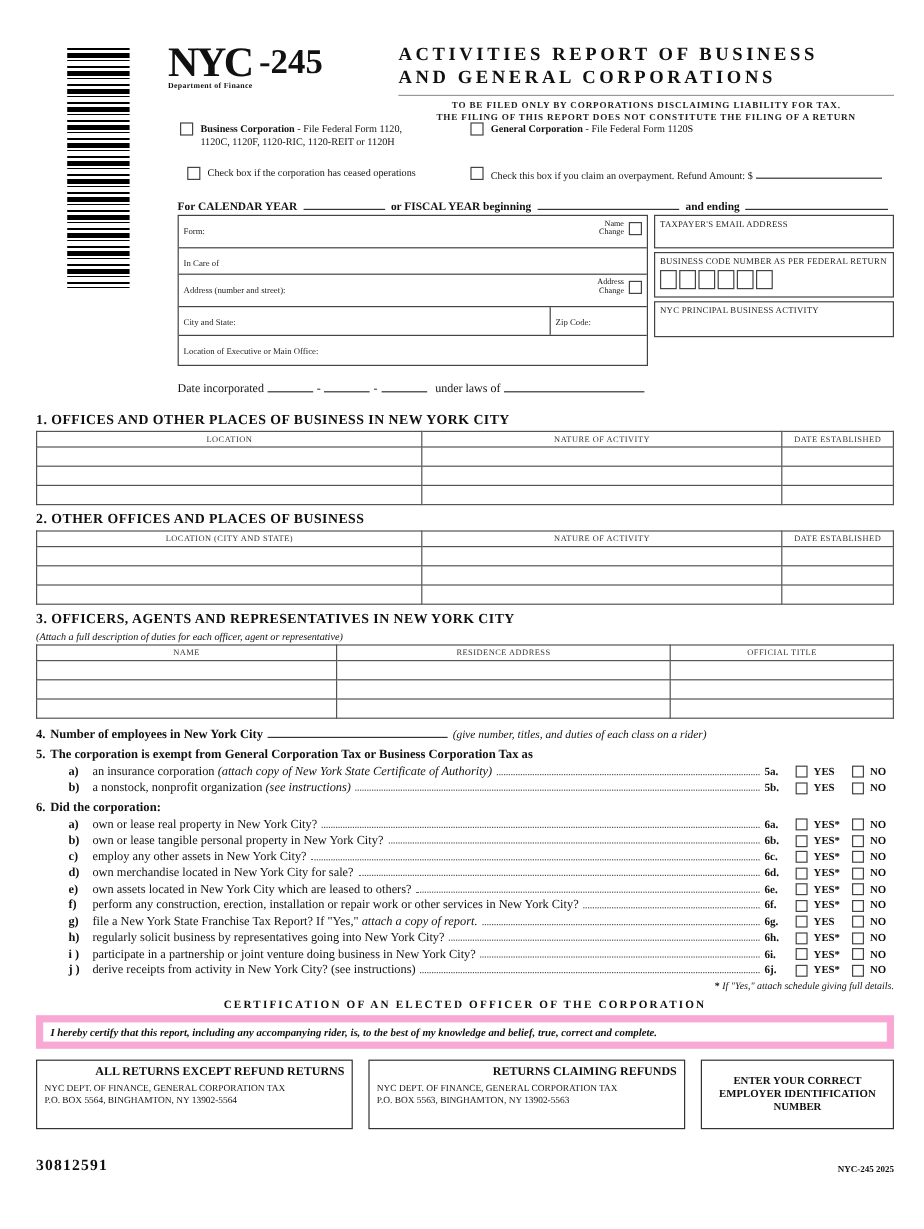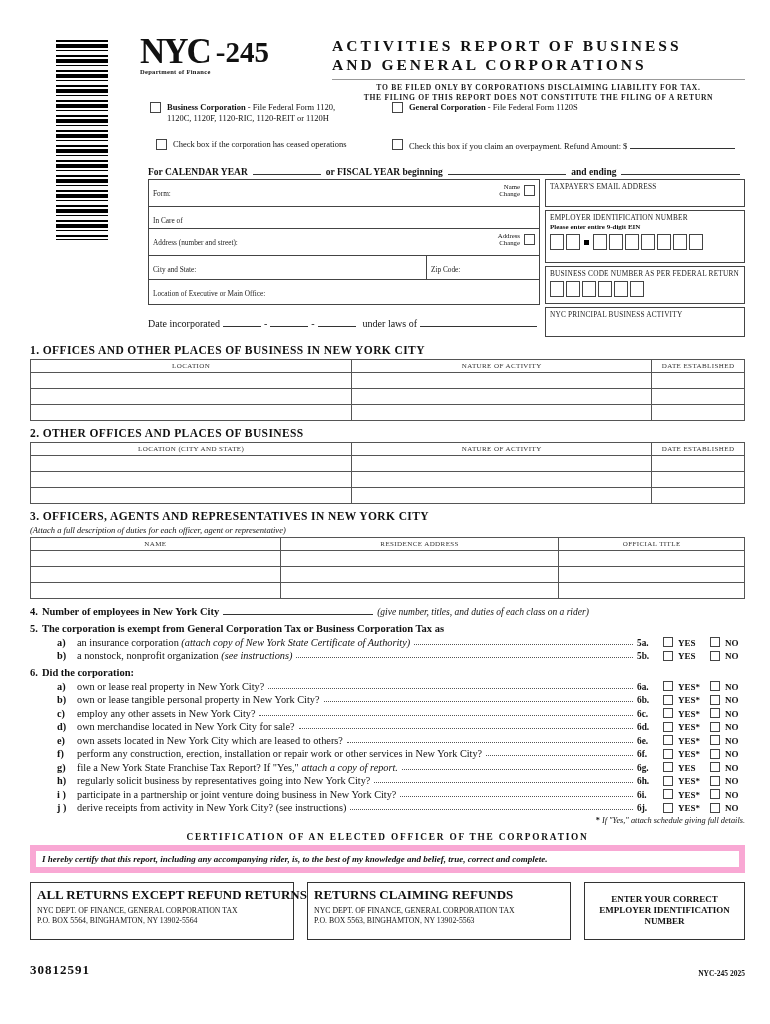--- a/index.html
+++ b/index.html
@@ -37,21 +37,21 @@
 
   .idblock { position:absolute; left:118px; top:143px; width:392px; border:1px solid #444; background:#fff; }
   .idrow { position:relative; border-bottom:1px solid #444; padding:2px 4px; }
   .idrow:last-child { border-bottom:none; }
   .flabel { font-size:7.3px; color:#222; }
   .h27 { height:27px; } .h22 { height:22px; } .h24 { height:24px; }
   .chg { position:absolute; right:4px; top:3px; display:flex; align-items:center; gap:4px; }
   .chgtxt { font-size:6.8px; line-height:7px; text-align:right; }
   .split { display:flex; padding:0; }
   .split .cell { padding:2px 4px; height:100%; }
-  .split .cell + .cell { border-left:1px solid #444; }
+  .split .cell + .cell { border-left:1px solid #444;margin-left:32px; }
   .dateline { position:absolute; left:118px; top:281px; width:392px; display:flex; align-items:baseline;
               font-size:10px; white-space:nowrap; }
   .dateline .blank { margin:0 3px; }
 
   .rpanel { position:absolute; left:515px; top:143px; width:200px; display:flex; flex-direction:column; gap:3px; }
   .rbox { border:1px solid #444; padding:2px 4px; }
   .rlabel { font-size:7.3px; color:#222; letter-spacing:.2px; }
   .rnote { font-size:7px; font-weight:bold; margin-top:1px; }
   .digits { display:flex; align-items:center; margin-top:3px; }
   .digit { width:14px; height:16px; border:1px solid #444; margin-right:2px; flex:none; background:#fff; }
@@ -87,21 +87,21 @@
   .cert-title { text-align:center; font-weight:bold; font-size:9.3px; letter-spacing:1.8px; margin-top:7px; }
   .cert-box { border:6px solid #f9a8d4; margin-top:3px; padding:3px 6px; font-size:9px; font-weight:bold; font-style:italic; }
   .sigrow { display:flex; border-bottom:1px solid #444; padding:2px 2px 13px; font-size:8px; }
   .sig1 { width:47%; } .sig2 { width:32%; } .sig3 { flex:1; }
 
   
   .mailrow { display:flex; gap:13px; margin-top:9px; }
   .mbox { border:1.5px solid #333; height:58px; padding:4px 6px; }
   .mbox1, .mbox2 { width:264px; }
   .mbox3 { flex:1; text-align:center; display:flex; flex-direction:column; justify-content:center; }
-  .mtitle { font-weight:bold; font-size:13px; text-align:left; margin-bottom:3px; white-space:nowrap; }
+  .mtitle { font-weight:bold; font-size:10px; text-align:right; margin-bottom:3px; white-space:nowrap; }
   .maddr { font-size:7.8px; line-height:10px; }
   .mbox3 div { font-weight:bold; font-size:9px; line-height:11px; }
 
   .footer { display:flex; justify-content:space-between; align-items:flex-end; margin-top:22px; }
   .fcode { font-weight:bold; font-size:13px; letter-spacing:1px; }
   .fid { font-size:7.5px; font-weight:bold; }
 </style>
 </head>
 <body>
 
@@ -209,36 +209,20 @@
       <span class="blank" style="width:38px"></span>
           <span>-</span>
       <span class="blank" style="width:38px"></span>
       <span style="margin-left:4px">under laws of</span>
       <span class="blank" style="flex:1"></span>
     </div>
 
     <div class="rpanel">
       <div class="rbox" style="height:28px">
         <div class="rlabel">TAXPAYER'S EMAIL ADDRESS</div>
-      </div>
-      <div class="rbox" style="height:53px">
-        <div class="rlabel">EMPLOYER IDENTIFICATION NUMBER</div>
-        <div class="rnote">Please enter entire 9-digit EIN</div>
-        <div class="digits">
-          <span class="digit"></span>
-          <span class="digit"></span>
-          <span class="dash"></span>
-          <span class="digit"></span>
-          <span class="digit"></span>
-          <span class="digit"></span>
-          <span class="digit"></span>
-          <span class="digit"></span>
-          <span class="digit"></span>
-          <span class="digit"></span>
-        </div>
       </div>
       <div class="rbox" style="height:38px">
         <div class="rlabel">BUSINESS CODE NUMBER AS PER FEDERAL RETURN</div>
         <div class="digits">
           <span class="digit"></span>
           <span class="digit"></span>
           <span class="digit"></span>
           <span class="digit"></span>
           <span class="digit"></span>
           <span class="digit"></span>

